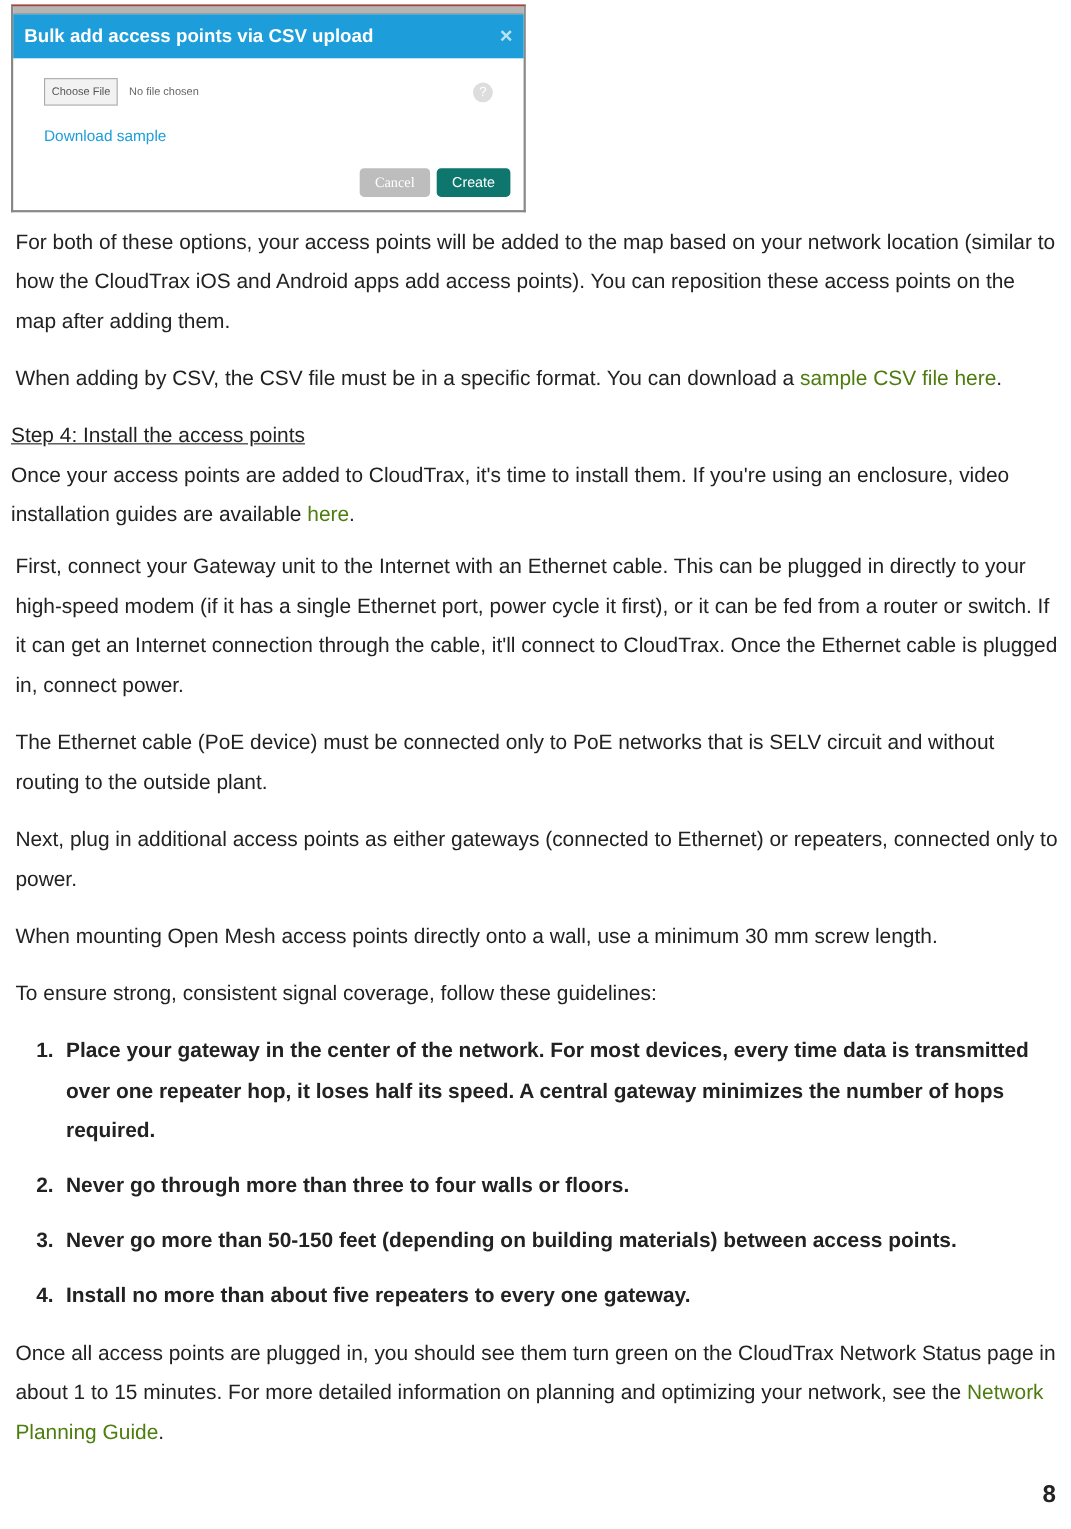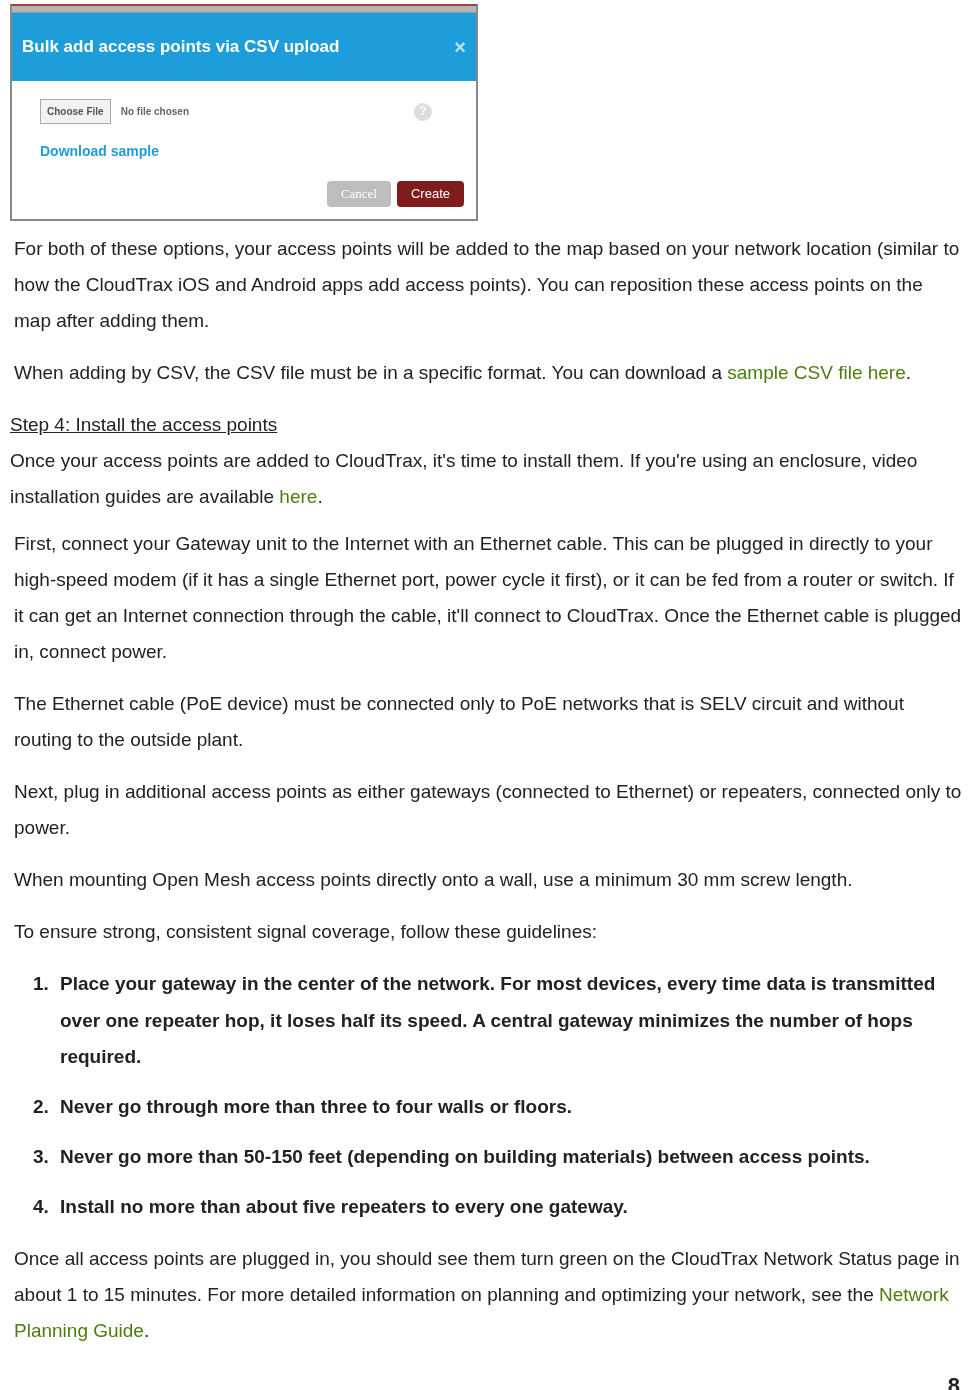--- a/index.html
+++ b/index.html
@@ -19,27 +19,27 @@
     background: #fff;
     margin-bottom: 10px;
   }
   .dialog-topbar { height: 6px; background: #b5b5b5; border-bottom:1px solid #999;}
   .dialog-header {
     background: #1d9dd9;
     color: #fff;
     font-family: Arial, sans-serif;
     font-weight: bold;
     font-size: 17px;
-    padding: 18px 10px;
+    padding: 4px 10px;
     display: flex;
     justify-content: space-between;
     align-items: center;
   }
   .dialog-header .close { color: #b8e2f5; font-size: 20px; line-height: 1; }
-  .dialog-body { padding: 18px 44px 8px 28px; font-weight: bold; }
+  .dialog-body { padding: 18px 28px 8px 28px; }
   .file-row { display:flex; align-items:center; gap:10px; }
   .choose-btn {
     border:1px solid #aaa; background:#f2f2f2; font-size:10px;
     padding:2px 6px; font-family:Arial,sans-serif; color:#555;
     filter: blur(0.4px);
   }
   .no-file { font-size:10px; color:#666; font-family:Arial,sans-serif; filter: blur(0.5px);}
   .help-icon {
     margin-left:auto; width:18px; height:18px; border-radius:50%;
     background:#ddd; color:#fff; font-size:12px; display:flex;
@@ -51,21 +51,21 @@
   }
   .dialog-footer {
     display:flex; justify-content:flex-end; gap:6px;
     padding:8px 12px 12px 12px;
   }
   .btn {
     font-family:Arial,sans-serif; font-size:13px; color:#fff;
     padding:5px 14px; border-radius:4px; border:none;
   }
   .btn-cancel { background:#bdbdbd; filter: blur(0.3px); font-family: Liberation Serif, serif;}
-  .btn-create { background:#7f1d1d; }
+  .btn-create { background:#0f766e; }
   p { margin: 10px 0 16px 4px; }
   a.link { color:#4d7c0f; text-decoration:none; }
   .step-title { font-weight:normal; text-decoration:underline; }
   ol { margin: 6px 0 16px 0; padding-left: 44px; }
   ol li { padding-left: 6px; margin-bottom: 14px; font-weight: bold; }
   .page-num {
     position: relative;
     text-align: right;
     font-weight: bold;
     font-size: 22px;

